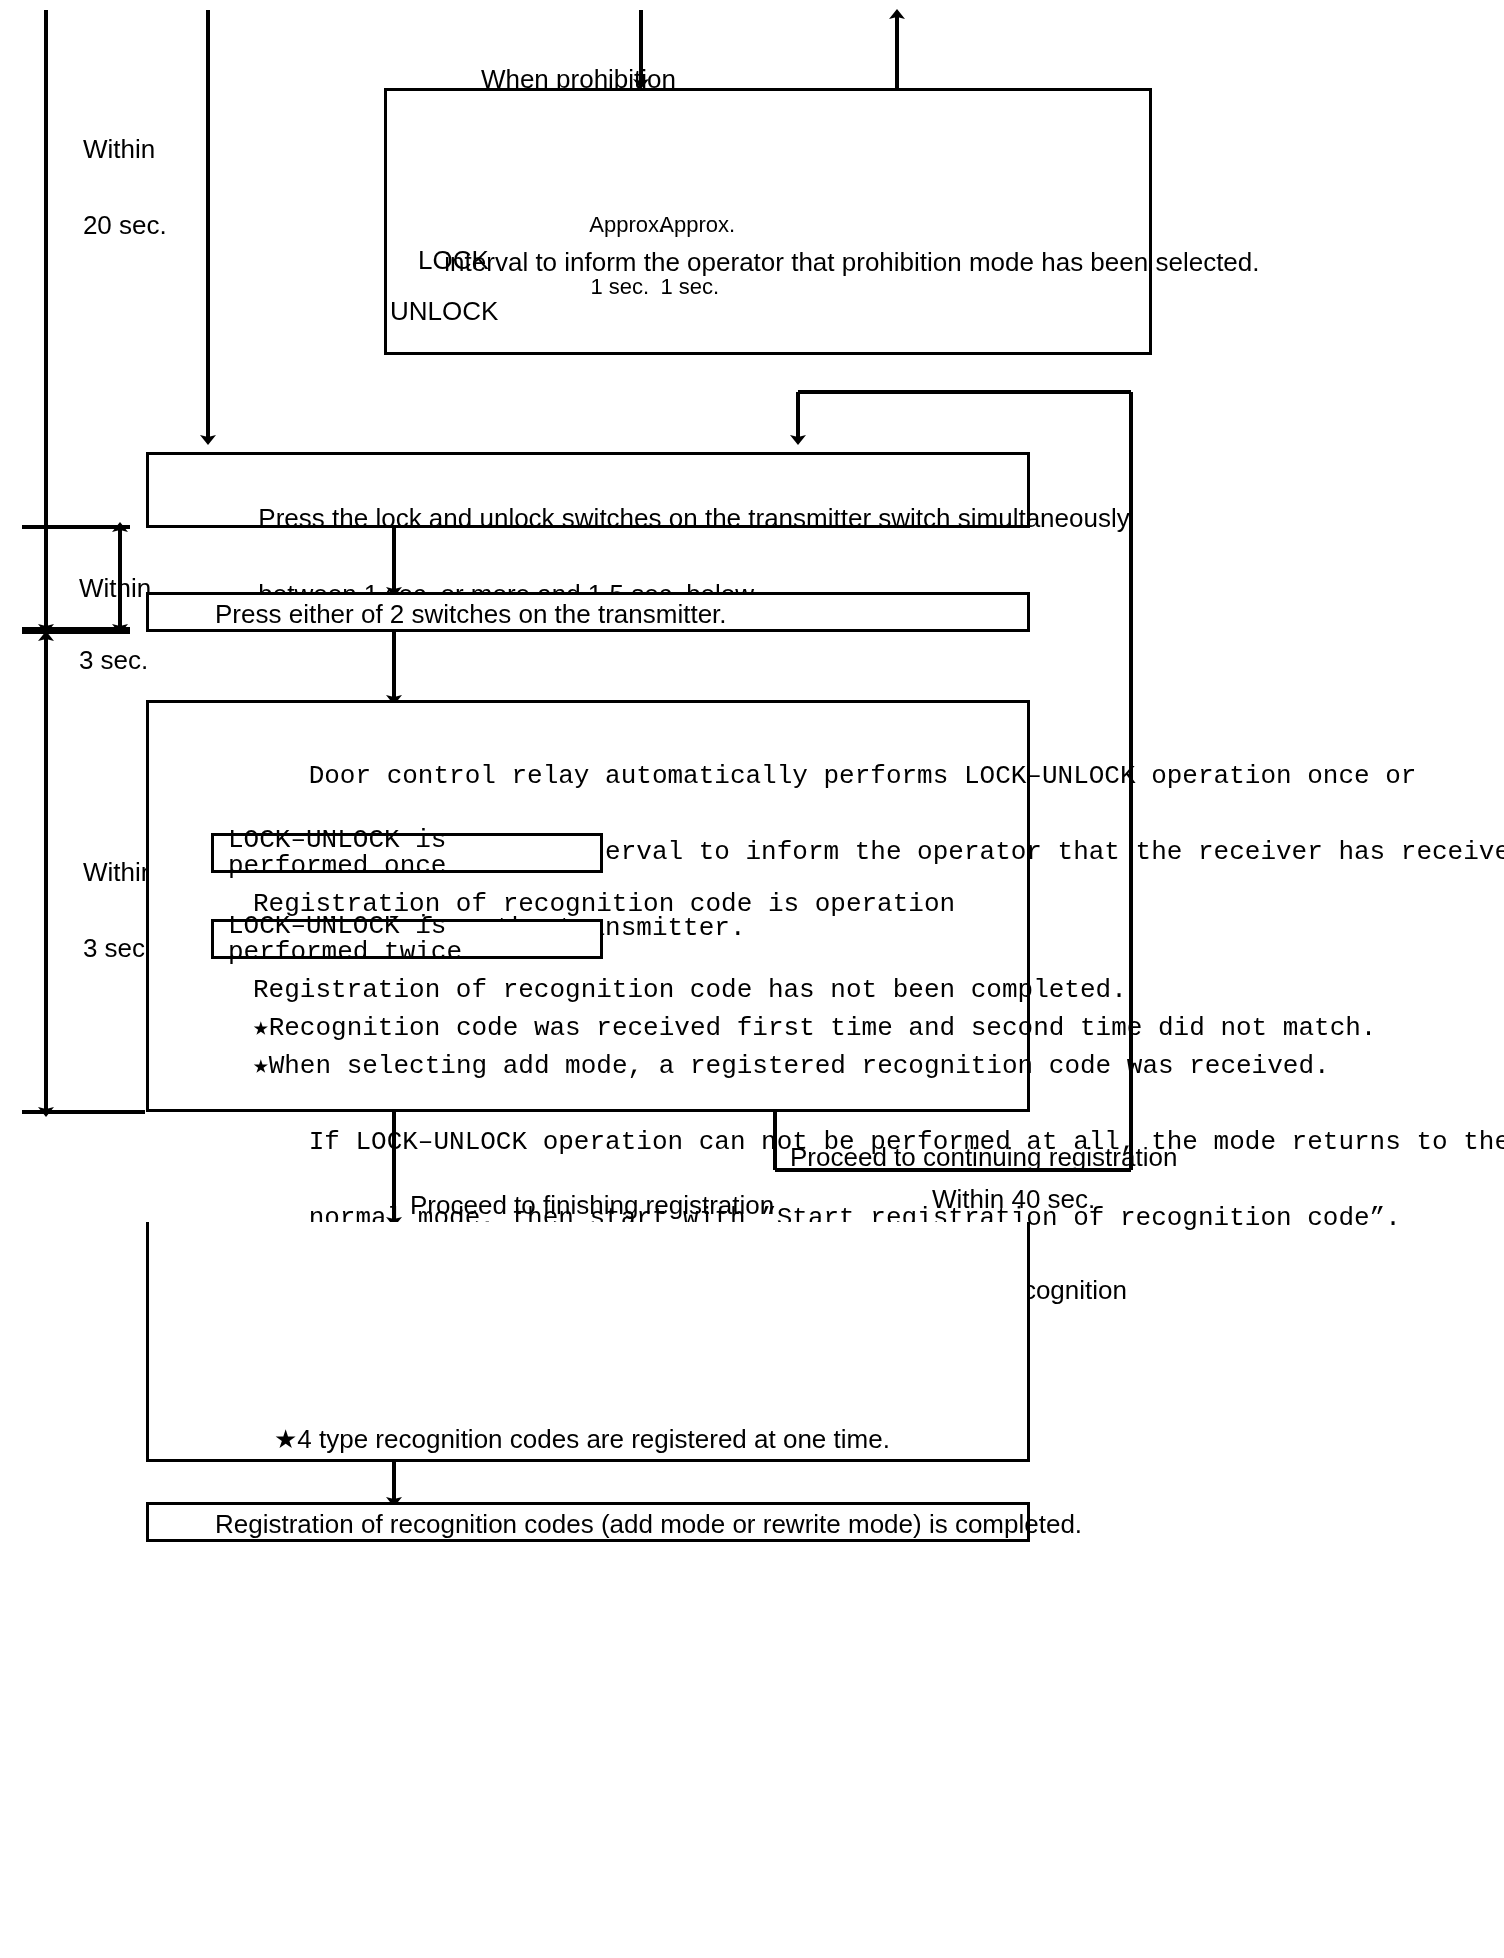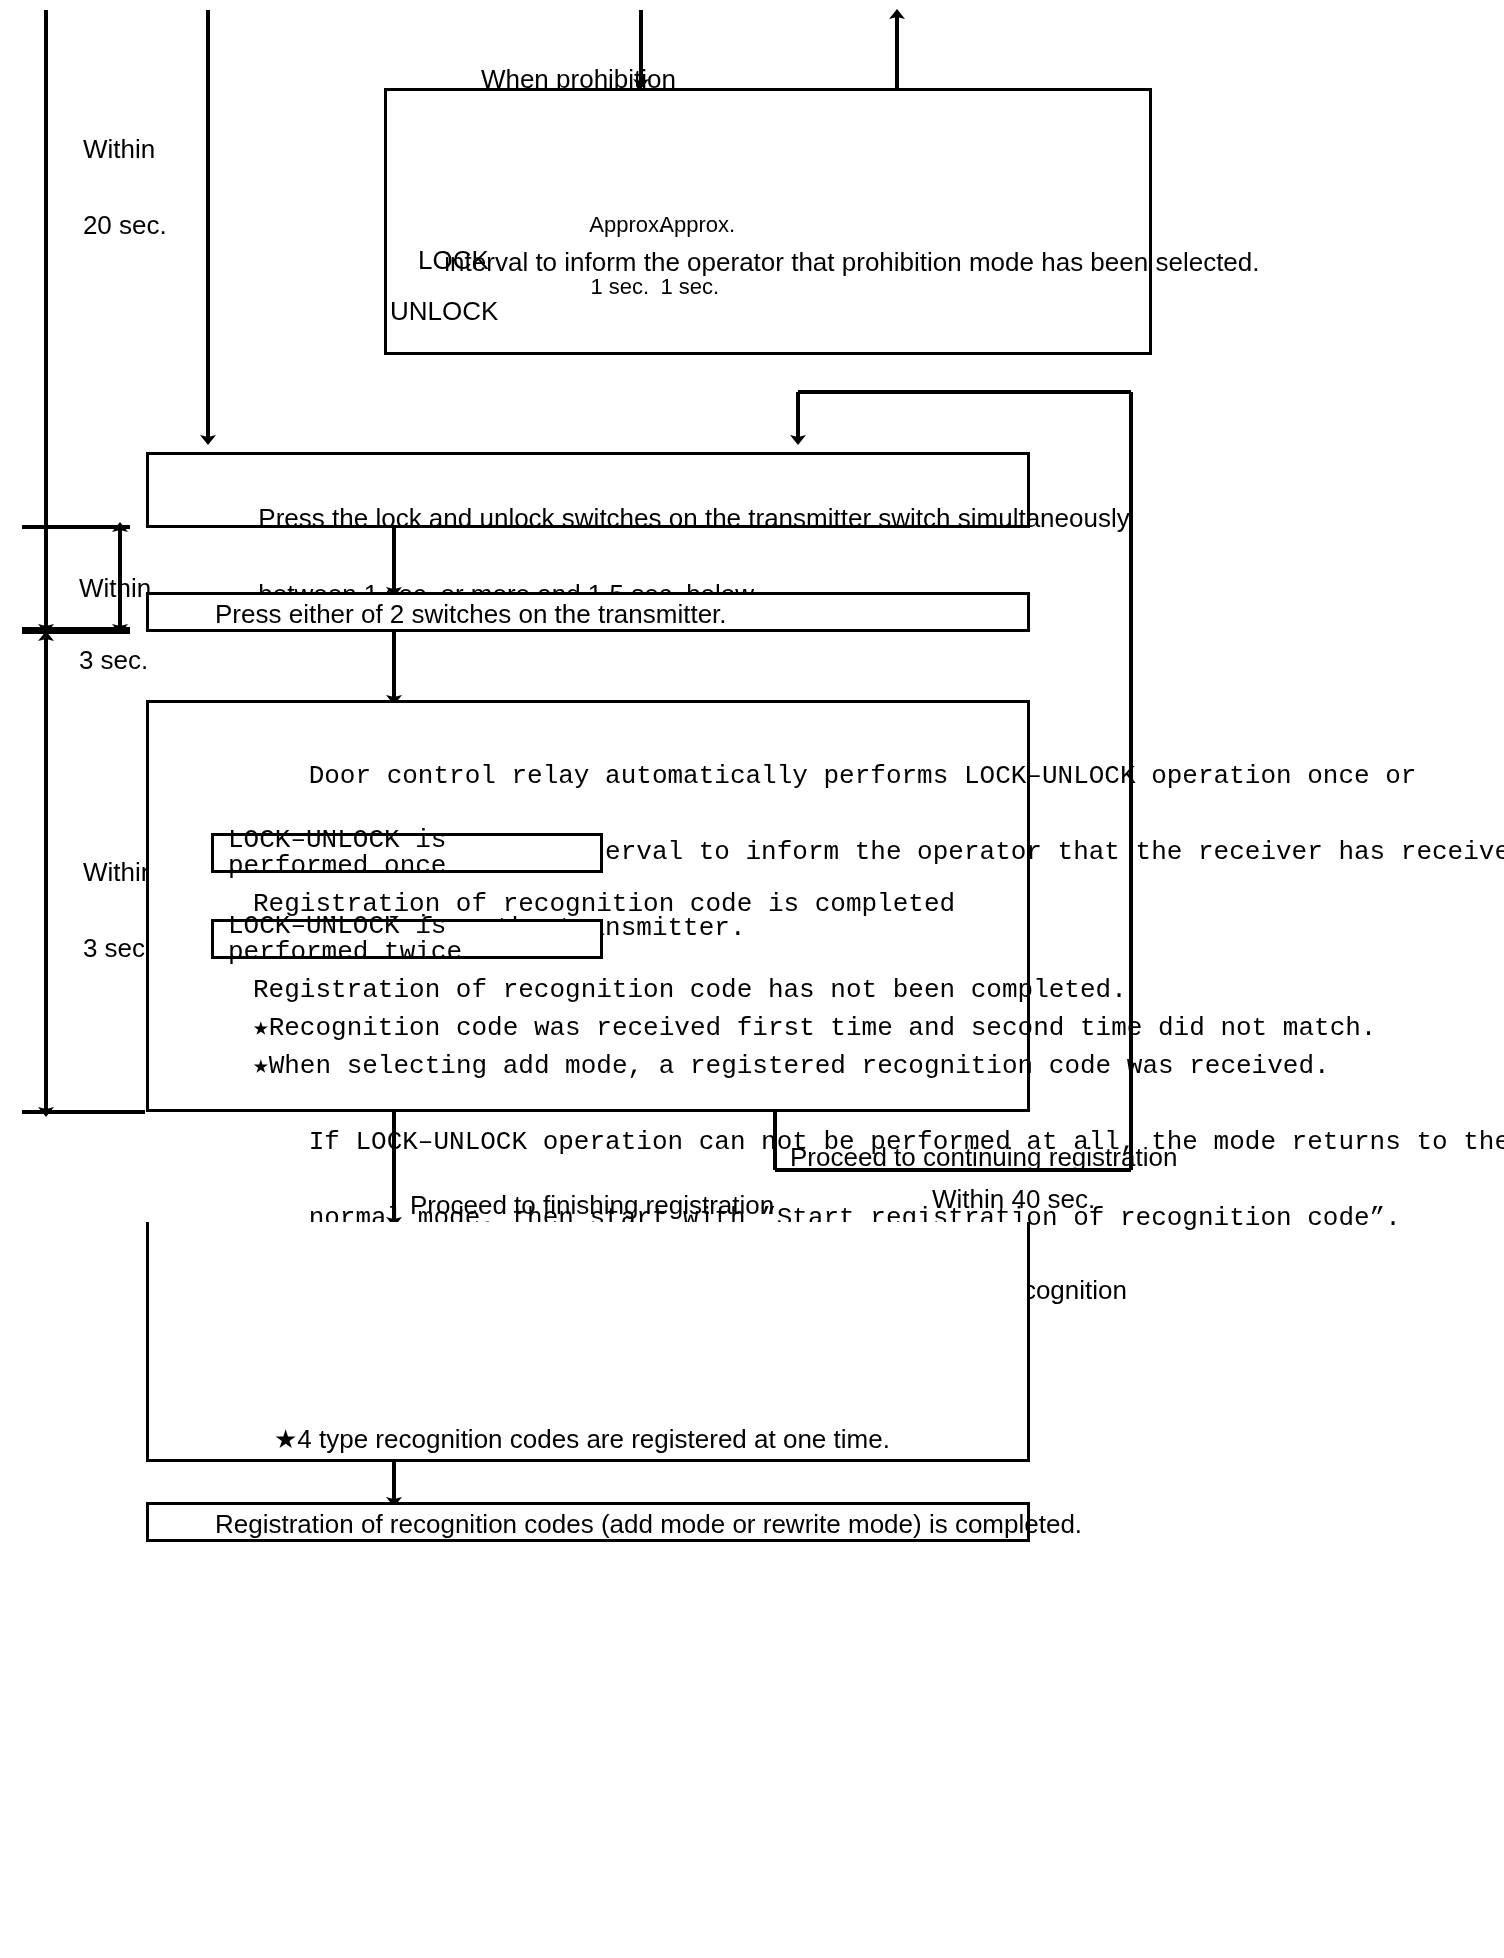--- a/index.html
+++ b/index.html
@@ -136,21 +136,21 @@
 
   <div class="box" style="left:146px;top:700px;width:884px;height:412px;font-family:Liberation Mono, monospace;">
     <div class="txt" style="left:66px;top:16px;line-height:38px;">
       <span>Door control relay automatically performs LOCK–UNLOCK operation once or</span><br>
       <span>twice at 1 sec. interval to inform the operator that the receiver has received the</span><br>
       <span>signal from the transmitter.</span>
     </div>
 
     <div class="innerbox" style="left:62px;top:130px;width:392px;height:40px;">LOCK–UNLOCK is performed once</div>
 
-    <div class="txt" style="left:104px;top:182px;">Registration of recognition code is completed</div>
+    <div class="txt" style="left:104px;top:182px;">Registration of recognition code is operation</div>
 
     <div class="innerbox" style="left:62px;top:216px;width:392px;height:40px;">LOCK–UNLOCK is performed twice</div>
 
     <div class="txt" style="left:104px;top:268px;">Registration of recognition code has not been completed.</div>
     <div class="txt" style="left:104px;top:306px;">★Recognition code was received first time and second time did not match.</div>
     <div class="txt" style="left:66px;top:382px;line-height:38px;">
       <span>If LOCK–UNLOCK operation can not be performed at all, the mode returns to the</span><br>
       <span>normal mode, then start with ”Start registration of recognition code”.</span>
     </div>
     <div class="txt" style="left:104px;top:344px;">★When selecting add mode, a registered recognition code was received.</div>

